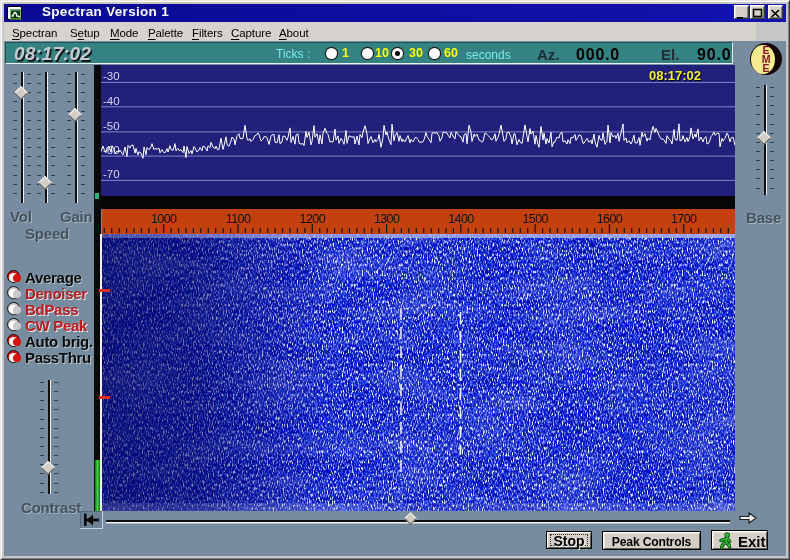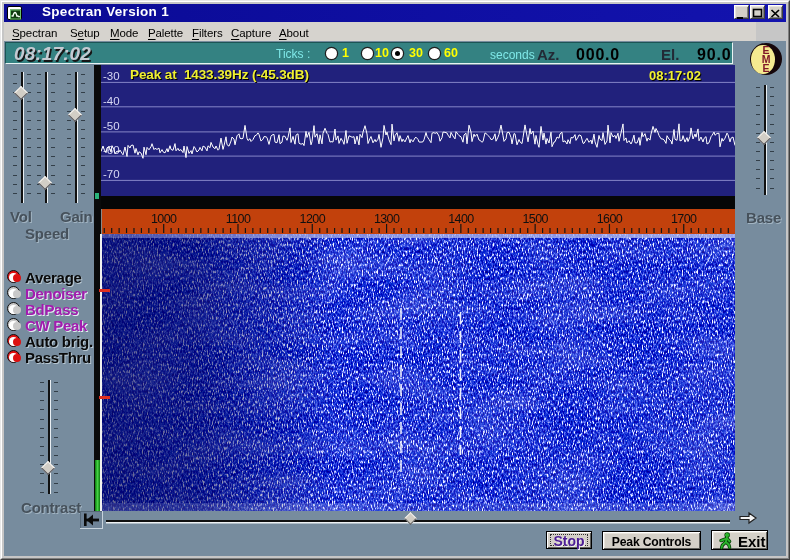--- a/index.html
+++ b/index.html
@@ -63,21 +63,21 @@
 .led::after { content:""; position:absolute; left:1px; top:1.5px; width:9px; height:9.5px;
   border-radius:50%; background:#ffffff; }
 .led::before { content:""; position:absolute; left:4.5px; top:2.5px; width:8px; height:8px;
   border-radius:50%; z-index:1; }
 .led.red::before { background:#dd1010; }
 .led.gry::before { background:#c9c9c9; }
 .led.red { background:#dd1010; }
 .led.gry { background:#c9c9c9; }
 .ledlab { position:absolute; left:25px; font-size:15px; font-weight:bold; letter-spacing:-0.3px; }
 .ledlab.on { color:#0a0a0a; text-shadow:1px 1px 0 rgba(190,205,215,0.9); }
-.ledlab.off { color:#a21caf; text-shadow:1px 1px 0 rgba(235,242,248,0.95); }
+.ledlab.off { color:#b91c1c; text-shadow:1px 1px 0 rgba(235,242,248,0.95); }
 
 .btn { position:absolute; background:#d4d0c8; border:1px solid #000;
   box-shadow:inset 1px 1px 0 #ffffff, inset -1px -1px 0 #60605c, inset 2px 2px 0 #e8e4dc;
   font-weight:bold; font-size:14px; color:#000; text-align:center; }
 
 #htrack { position:absolute; left:106px; top:520px; width:624px; height:1.5px; background:#101010; box-shadow:0 1.5px 0 #eef2f4; }
 .hdiamond { position:absolute; width:9px; height:9px; background:#d0ccc4; transform:rotate(45deg);
   border-top:1.5px solid #f4f2ee; border-left:1.5px solid #f4f2ee;
   border-right:1.5px solid #5a5a5a; border-bottom:1.5px solid #5a5a5a; }
 .rnum { position:absolute; top:2.5px; font-size:12.5px; color:#101010; width:40px; text-align:center; letter-spacing:-0.6px; }
@@ -117,21 +117,21 @@
   <div id="clock">08:17:02</div>
   <span class="cy abs" style="left:270px; top:4px;">Ticks :&nbsp;</span>
   <div class="radio" style="left:320px;"></div>
     <span class="ylw abs" style="left:336px; top:3px;">1</span>
   <div class="radio" style="left:356px;"></div>
     <span class="ylw abs" style="left:369px; top:3px;">10</span>
   <div class="radio sel" style="left:386px;"></div>
     <span class="ylw abs" style="left:403px; top:3px;">30</span>
   <div class="radio" style="left:423px;"></div>
     <span class="ylw abs" style="left:438px; top:3px;">60</span>
-  <span class="cy abs" style="left:460px; top:4.5px;margin-left:24px;">seconds</span>
+  <span class="cy abs" style="left:460px; top:4.5px;">seconds</span>
   <span class="azel-l abs" style="left:531px; top:3px;">Az.</span>
   <span class="azel-v abs" style="left:570px; top:2.5px;">000.0</span>
   <span class="azel-l abs" style="left:655px; top:3px;">El.</span>
   <span class="azel-v abs" style="left:691px; top:2.5px;">90.0</span>
 </div>
 
 <div class="abs" style="left:750px; top:43px; width:32px; height:32px; border-radius:50%; background:#15060a;"></div>
 <div class="abs" style="left:751px; top:44.5px; width:23.5px; height:29px; border-radius:50%; background:#f6ea90;"></div>
 <div class="abs" style="left:759px; top:45.5px; width:14px; height:27px; font-size:10.5px; font-weight:bold; color:#801828; line-height:9.2px; text-align:center;">E<br>M<br>E</div>
 
@@ -187,21 +187,20 @@
 </g>
 <g fill="#d8d8f4" font-size="11.5" font-family="Liberation Sans">
 <text x="2" y="15">-30</text>
 <text x="2" y="39.5">-40</text>
 <text x="2" y="64.5">-50</text>
 <text x="2" y="88.7">-60</text>
 <text x="2" y="113">-70</text>
 </g>
 <polyline points="0,86.5 2,81.0 3,84.1 5,87.7 6,82.8 8,81.6 10,87.1 11,80.7 13,84.8 14,88.8 16,86.0 18,87.0 19,85.1 21,88.4 22,89.8 24,82.0 26,91.5 27,80.4 29,83.0 30,80.5 32,80.0 34,88.2 35,83.4 37,89.9 38,86.8 40,88.0 42,93.3 43,82.1 45,89.7 46,82.4 48,84.8 50,81.7 51,78.7 53,84.6 54,83.3 56,84.4 58,83.1 59,87.8 61,84.6 62,86.8 64,87.9 66,83.6 67,87.0 69,80.7 70,84.4 72,85.3 74,78.6 75,85.8 77,83.3 78,85.6 80,84.6 82,87.6 83,81.0 85,92.6 86,81.5 88,88.4 90,85.6 91,88.9 93,81.5 94,82.9 96,87.0 98,85.0 99,82.4 101,85.8 102,81.1 104,82.1 106,85.9 107,80.8 109,82.7 110,77.4 112,82.0 114,83.7 115,81.0 117,85.2 118,84.2 120,73.1 122,84.4 123,80.8 125,71.8 126,79.6 128,81.2 130,76.0 131,72.0 133,74.1 134,79.8 136,70.8 138,68.8 139,73.3 141,73.8 142,73.3 144,60.4 146,73.3 147,75.5 149,73.7 150,76.5 152,74.5 154,70.5 155,70.6 157,67.9 158,69.5 160,76.1 162,74.1 163,71.6 165,71.8 166,72.6 168,79.4 170,71.2 171,70.0 173,69.4 174,77.1 176,77.7 178,69.7 179,78.7 181,77.2 182,71.1 184,71.3 186,75.3 187,72.3 189,62.9 190,77.5 192,71.4 194,79.2 195,70.1 197,68.8 198,78.2 200,79.2 202,78.5 203,80.6 205,66.4 206,72.4 208,67.3 210,79.8 211,76.7 213,60.6 214,72.2 216,68.7 218,78.9 219,69.8 221,78.9 222,68.4 224,63.3 226,68.4 227,69.4 229,77.1 230,76.6 232,77.0 234,64.0 235,75.1 237,70.9 238,78.4 240,73.3 242,76.7 243,79.3 245,65.5 246,78.3 248,70.8 250,71.6 251,72.3 253,71.7 254,79.0 256,71.1 258,79.9 259,69.3 261,72.6 262,67.1 264,60.7 266,69.0 267,78.5 269,73.4 270,71.5 272,77.8 274,74.4 275,76.8 277,74.2 278,69.4 280,82.3 282,72.7 283,60.4 285,70.0 286,67.1 288,74.8 290,79.6 291,59.1 293,75.9 294,70.7 296,67.7 298,76.3 299,70.6 301,76.6 302,74.2 304,76.9 306,72.5 307,70.6 309,77.8 310,74.4 312,76.8 314,72.9 315,72.2 317,74.4 318,77.0 320,77.1 322,76.8 323,74.8 325,67.5 326,71.3 328,74.4 330,77.7 331,68.2 333,67.6 334,68.4 336,67.5 338,71.1 339,76.2 341,72.7 342,67.1 344,67.3 346,68.0 347,70.1 349,72.9 350,67.4 352,71.0 354,73.9 355,66.7 357,69.3 358,70.6 360,71.8 362,77.2 363,70.0 365,68.2 366,78.8 368,60.2 370,67.0 371,76.6 373,69.1 374,71.5 376,69.2 378,75.0 379,75.4 381,77.2 382,76.5 384,67.9 386,69.3 387,70.4 389,72.7 390,74.6 392,74.0 394,68.8 395,76.2 397,72.1 398,69.3 400,60.1 402,70.7 403,76.4 405,73.8 406,67.8 408,67.2 410,72.4 411,78.9 413,68.6 414,68.9 416,79.8 418,74.5 419,76.9 421,78.6 422,72.6 424,59.9 426,71.2 427,76.8 429,63.5 430,69.1 432,66.1 434,79.2 435,70.4 437,79.3 438,82.3 440,61.4 442,75.1 443,68.1 445,79.1 446,73.5 448,78.0 450,67.2 451,81.7 453,77.0 454,76.8 456,72.0 458,73.2 459,68.9 461,67.2 462,76.9 464,75.8 466,79.0 467,74.7 469,78.6 470,72.5 472,72.9 474,69.6 475,75.4 477,72.2 478,69.9 480,70.7 482,78.3 483,78.3 485,74.9 486,73.3 488,77.3 490,75.1 491,78.9 493,69.1 494,76.8 496,82.3 498,70.4 499,74.1 501,75.6 502,67.6 504,79.4 506,75.9 507,60.1 509,77.9 510,67.6 512,71.9 514,70.4 515,73.5 517,68.2 518,76.3 520,68.0 522,58.9 523,75.5 525,72.9 526,77.8 528,75.7 530,79.0 531,76.9 533,70.1 534,77.7 536,78.0 538,72.5 539,80.3 541,67.4 542,71.7 544,68.7 546,76.2 547,73.1 549,75.1 550,69.2 552,61.4 554,67.4 555,63.5 557,67.6 558,70.4 560,73.8 562,74.1 563,74.8 565,78.4 566,70.7 568,74.1 570,76.0 571,79.1 573,64.5 574,74.3 576,75.3 578,58.8 579,75.9 581,75.1 582,70.6 584,77.1 586,72.6 587,76.5 589,71.6 590,62.9 592,74.0 594,69.0 595,72.2 597,63.9 598,75.8 600,72.0 602,77.0 603,73.5 605,71.6 606,79.0 608,77.8 610,71.7 611,70.4 613,67.1 614,70.3 616,68.4 618,68.3 619,81.8 621,73.3 622,76.1 624,73.2 626,68.1 627,69.8 629,76.9 630,73.2 632,72.0 634,80.5" fill="none" stroke="#ffffff" stroke-width="1"></polyline>
 </svg>
-<div class="abs" style="left:29px; top:2px; font-size:13.5px; font-weight:bold; color:#f0f032; text-shadow:1px 1px 0 #000; letter-spacing:-0.1px;">Peak&nbsp;at&nbsp;&nbsp;1433.39Hz&nbsp;(-45.3dB)</div>
 <div class="abs" style="left:548px; top:2.5px; font-size:13px; font-weight:bold; color:#f0f032; text-shadow:1px 1px 0 #000;">08:17:02</div>
 </div>
 <div id="blackband"></div>
 <div id="ruler">
 <div class="rnum" style="left:41.7px;">1000</div>
     <div class="rnum" style="left:116.0px;">1100</div>
     <div class="rnum" style="left:190.3px;">1200</div>
     <div class="rnum" style="left:264.6px;">1300</div>
     <div class="rnum" style="left:338.9px;">1400</div>
     <div class="rnum" style="left:413.2px;">1500</div>
@@ -351,21 +350,21 @@
 <path d="M6.6 9 L13 3.6 L13 14.4 Z" fill="#0a0a0a"></path>
 </svg>
 <div id="htrack"></div>
 <div class="hdiamond" style="left:406px; top:514px;"></div>
 <svg class="abs" style="left:737px; top:510px;" width="24" height="16">
 <path d="M3 6.5 L12 6.5 L12 3 L19 8 L12 13 L12 9.5 L3 9.5 Z" fill="#f4f4f4" stroke="#202020" stroke-width="1.2"></path>
 </svg>
 
 <div class="btn" style="left:546px; top:531px; width:46px; height:18px; box-shadow:inset 1px 1px 0 #ffffff, inset -1px -1px 0 #60605c;">
   <div class="abs" style="left:3px;top:2px;right:3px;bottom:2px;border:1px dotted #303030;"></div>
-  <span style="color:#4c1d95; text-shadow:1px 1px 0 #f4f4f0; position:relative; top:0.5px;">Stop</span>
+  <span style="color:#000000; text-shadow:1px 1px 0 #f4f4f0; position:relative; top:0.5px;">Stop</span>
 </div>
 <div class="btn" style="left:602px; top:531px; width:99px; height:19px; padding-top:2.5px; font-size:12.2px; white-space:nowrap; letter-spacing:-0.2px;">Peak Controls</div>
 <div class="btn" style="left:711px; top:530px; width:57px; height:20px; font-size:15px;">
   <svg width="16" height="18" style="position:absolute; left:6px; top:1px;">
     <g stroke="#063f06" stroke-width="3.4" stroke-linecap="round" fill="none">
       <circle cx="9.2" cy="3" r="2" fill="#063f06" stroke-width="1.6"></circle>
       <path d="M8.8 5.6 L7.8 10"></path>
       <path d="M8.4 6.6 L3 8.6"></path>
       <path d="M9 6.4 L11.6 9.4"></path>
       <path d="M7.8 10 L4.4 13.2 L3.6 15.8"></path>

